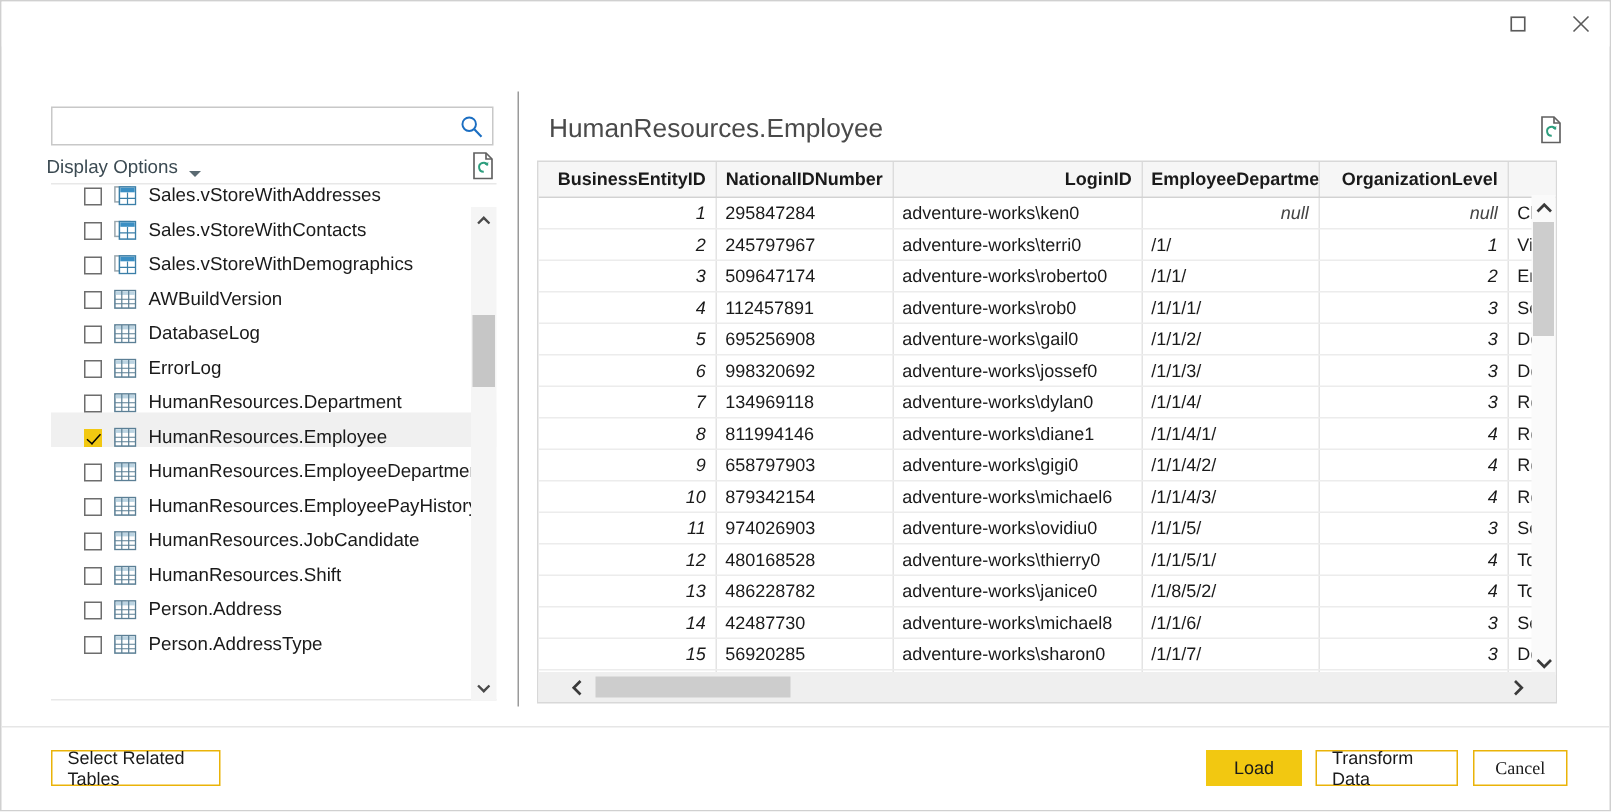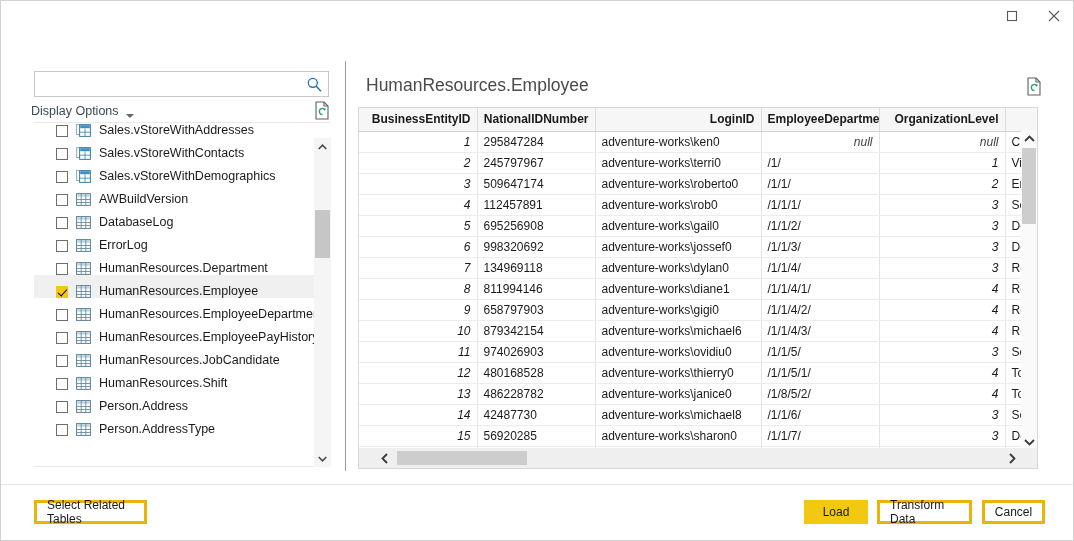--- a/index.html
+++ b/index.html
@@ -193,31 +193,31 @@
     width: 130px; height: 14px; background: #cdcdcd;
   }
 
   
   .footer-div {
     position: absolute; left: 0; top: 483px; width: 1074px; height: 1px;
     background: #e6e6e6;
   }
   .btn {
     position: absolute; height: 24px;
-    border: 3px solid #eab308; background: #fff;
+    border: 1px solid #eab308; background: #fff;
     font-family: "Liberation Sans", sans-serif; font-size: 12px;
     color: #1a1a1a; cursor: pointer;
     display: flex; align-items: center; justify-content: center;
     padding: 0 10px;
   }
   .btn.primary { background: #f2c811; border-color: #f2c811; }
   #btn-related { left: 33px; top: 499px; width: 113px; }
   #btn-load    { left: 803px; top: 499px; width: 64px; }
   #btn-transform { left: 876px; top: 499px; width: 95px; }
-  #btn-cancel  { left: 981px; top: 499px; width: 63px; }
+  #btn-cancel  { left: 981px; top: 499px; width: 63px; font-family: Liberation Serif, serif; }
 </style>
 </head>
 <body>
 
 <div id="app">
 
   <div class="titlebar">
     <div class="win-btns">
       <div class="win-btn">
         <svg width="12" height="12" viewBox="0 0 12 12">

